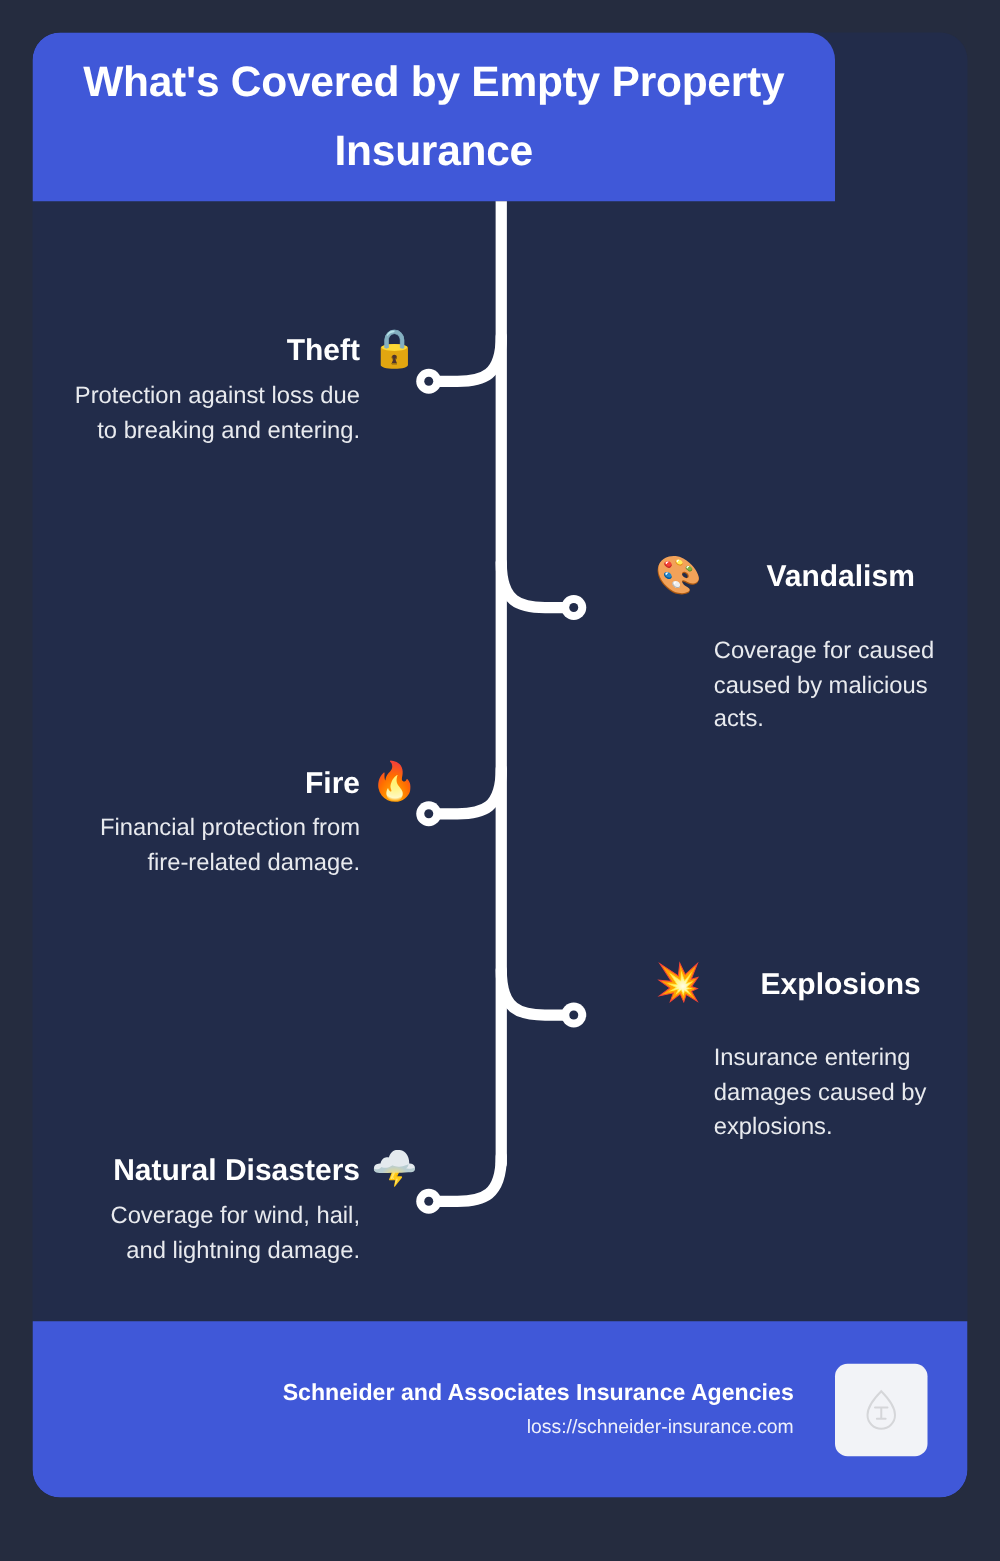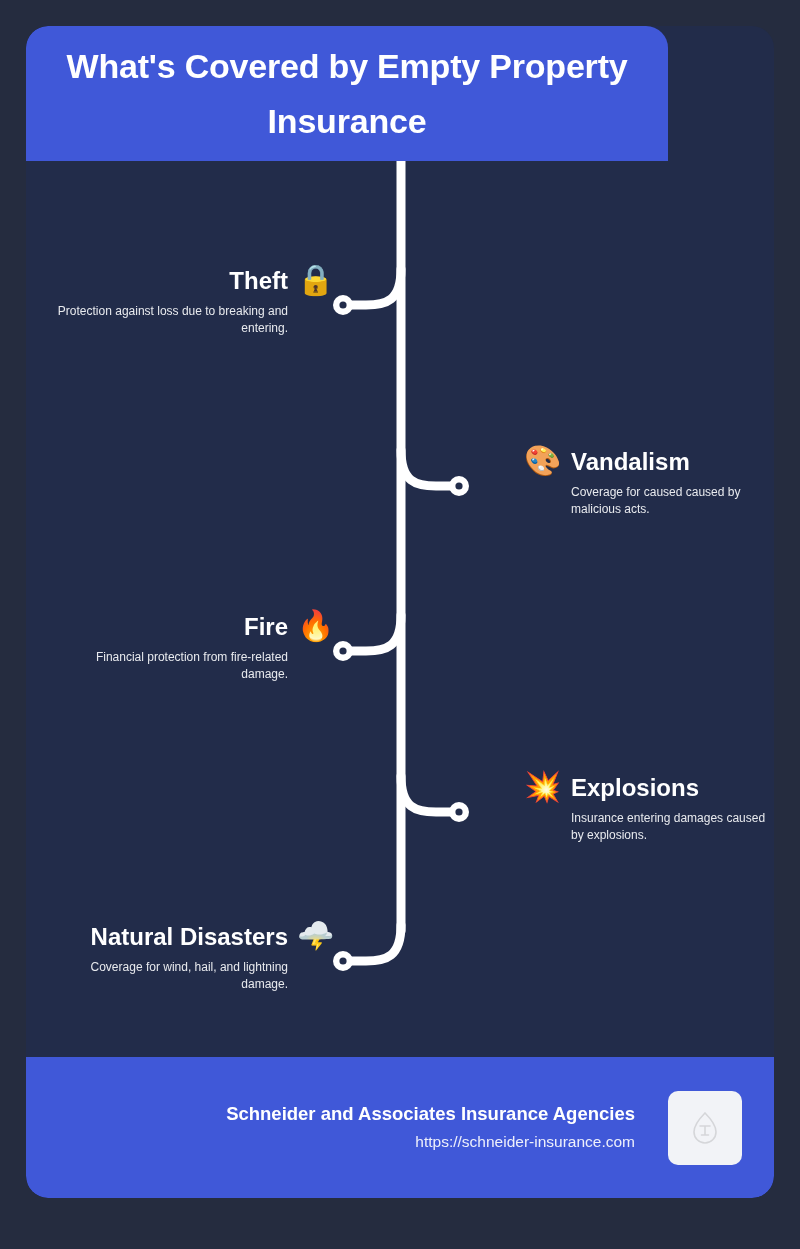--- a/index.html
+++ b/index.html
@@ -93,33 +93,33 @@
     left: 497px;
     flex-direction: row;
   }
 
   .row-text {
     display: flex;
     flex-direction: column;
   }
 
   .row.left .row-text { align-items: flex-end; text-align: right; }
-  .row.right .row-text { align-items: flex-start; text-align: left; }
+  .row.right .row-text { align-items: center; text-align: left; gap: 23px; }
 
   .row-title {
     color: #ffffff;
     font-size: 24px;
     font-weight: bold;
     line-height: 1.25;
     white-space: nowrap;
   }
 
   .row-desc {
     color: #e8eaee;
-    font-size: 12px;
+    font-size: 19px;
     line-height: 1.45;
     margin-top: 7px;
     max-width: 232px;
   }
 
   .row-emoji {
     font-size: 30px;
     line-height: 1;
     width: 40px;
     height: 40px;
@@ -261,21 +261,21 @@
           <div class="row-desc">Coverage for wind, hail, and lightning damage.</div>
         </div>
         <div class="row-emoji">🌩️</div>
       </div>
 
     </div>
 
     <div class="footer">
       <div class="footer-text">
         <div class="footer-company">Schneider and Associates Insurance Agencies</div>
-        <div class="footer-url">https://schneider-insurance.com</div>
+        <div class="footer-url">loss://schneider-insurance.com</div>
       </div>
       <div class="footer-logo">
         <svg width="30" height="34" viewBox="0 0 30 34">
           <path d="M15 2 C22 9 26 15 26 21 A11 11 0 0 1 4 21 C4 15 8 9 15 2 Z" fill="none" stroke="#2b2b2b" stroke-width="1.6"></path>
           <path d="M10 15 H20 M15 15 V24 M11.5 24 H18.5" fill="none" stroke="#2b2b2b" stroke-width="1.6" stroke-linecap="round"></path>
         </svg>
       </div>
     </div>
 
   </div>

